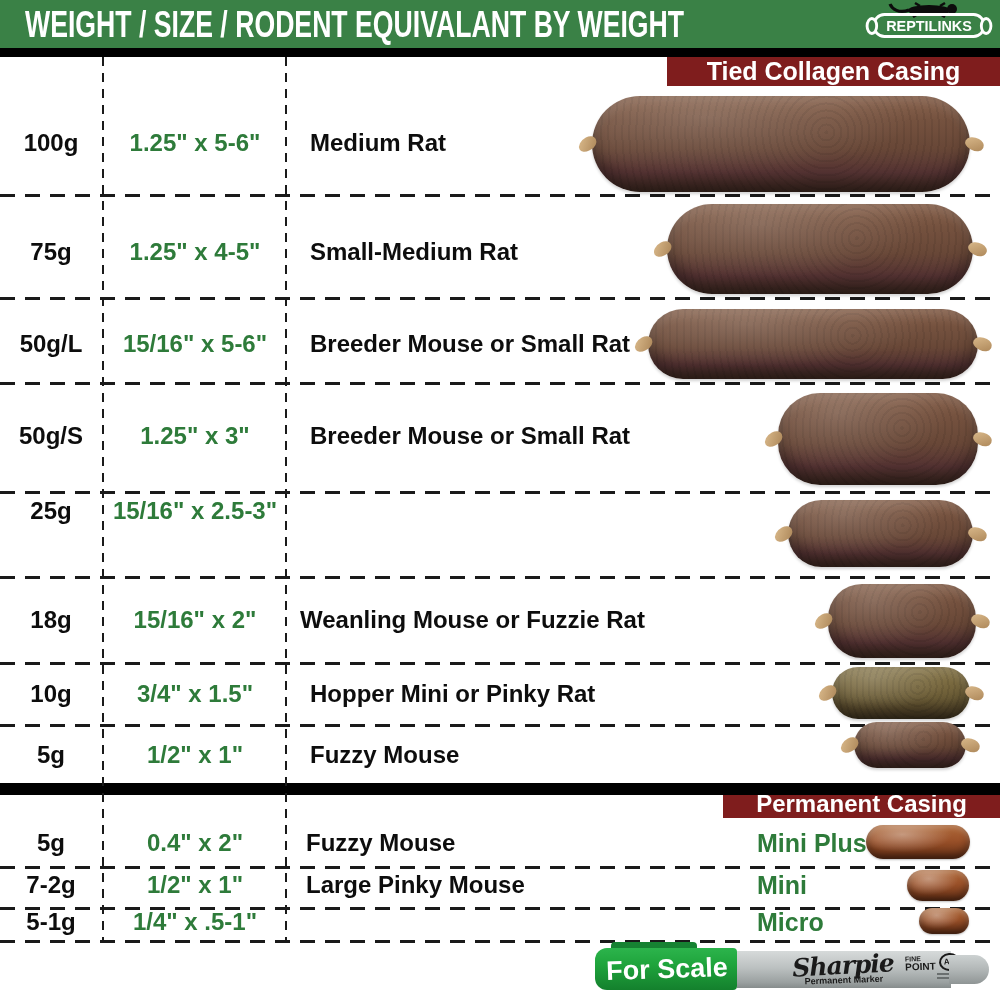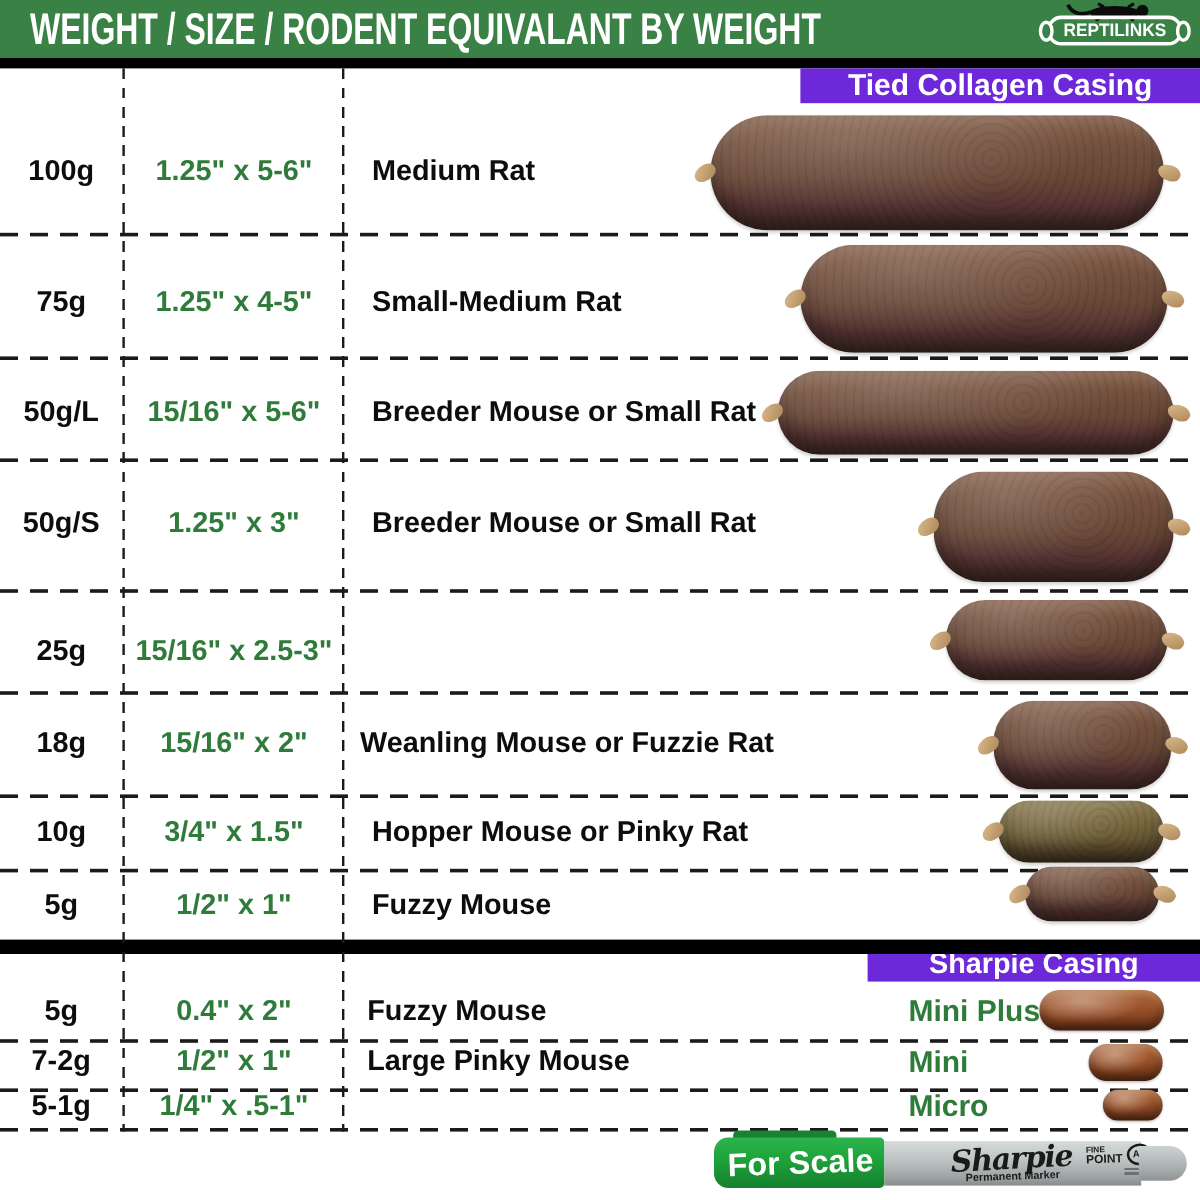--- a/index.html
+++ b/index.html
@@ -27,21 +27,21 @@
     letter-spacing:0px;transform:scaleX(.96);background:transparent;
   }
   .logo-box::before,.logo-box::after{
     content:"";position:absolute;top:50%;width:7px;height:12px;background:#3a8146;
     border:3px solid #ffffff;border-radius:50%;transform:translateY(-50%);
   }
   .logo-box::before{left:-10px;}
   .logo-box::after{right:-10px;}
   
   .banner{
-    position:absolute;background:#6d28d9;color:#ffffff;font-weight:bold;
+    position:absolute;background:#7f1d1d;color:#ffffff;font-weight:bold;
     text-align:center;
   }
   .banner.collagen{left:667px;top:57px;width:333px;height:29px;line-height:29px;font-size:25px;}
   .banner.alginate{left:723px;top:790px;width:277px;height:28px;line-height:28px;font-size:24px;}
   .black-bar{position:absolute;left:0;top:783px;width:1000px;height:12px;background:#000000;}
   
   .vline{
     position:absolute;top:57px;width:2px;height:886px;
     background:repeating-linear-gradient(180deg,#1a1a1a 0 9px,transparent 9px 16px);
   }
@@ -137,21 +137,21 @@
         <circle cx="70" cy="8" r="5" fill="#0c0c0c"></circle>
         <path d="M27 9 C17 13 10 8 8 3" stroke="#0c0c0c" stroke-width="3.2" fill="none"></path>
         <path d="M36 13 l-5 3 M58 13 l5 3 M38 5 l-5 -3 M58 5 l5 -3" stroke="#0c0c0c" stroke-width="2.6" fill="none"></path>
       </svg>
       <div class="logo-box">REPTILINKS</div>
     </div>
   </div>
   <div class="black-strip"></div>
 
   <div class="banner collagen">Tied Collagen Casing</div>
-  <div class="banner alginate">Sharpie Casing</div>
+  <div class="banner alginate">Permanent Casing</div>
   <div class="black-bar"></div>
 
   <div class="vline" style="left:102px"></div>
   <div class="vline" style="left:285px"></div>
   <div class="hsep" style="top:194px"></div>
   <div class="hsep" style="top:297px"></div>
   <div class="hsep" style="top:382px"></div>
   <div class="hsep" style="top:491px"></div>
   <div class="hsep" style="top:576px"></div>
   <div class="hsep" style="top:662px"></div>
@@ -173,33 +173,33 @@
   <div class="row" style="top:326px">
     <span class="cell-w">50g/L</span>
     <span class="cell-s">15/16" x 5-6"</span>
     <span class="cell-r">Breeder Mouse or Small Rat</span>
   </div>
   <div class="row" style="top:418px">
     <span class="cell-w">50g/S</span>
     <span class="cell-s">1.25" x 3"</span>
     <span class="cell-r">Breeder Mouse or Small Rat</span>
   </div>
-  <div class="row" style="top:525px">
+  <div class="row" style="top:493px">
     <span class="cell-w">25g</span>
     <span class="cell-s">15/16" x 2.5-3"</span>
   </div>
   <div class="row" style="top:602px">
     <span class="cell-w">18g</span>
     <span class="cell-s">15/16" x 2"</span>
     <span class="cell-r" style="left:300px">Weanling Mouse or Fuzzie Rat</span>
   </div>
   <div class="row" style="top:676px">
     <span class="cell-w">10g</span>
     <span class="cell-s">3/4" x 1.5"</span>
-    <span class="cell-r">Hopper Mouse or Pinky Rat</span>
+    <span class="cell-r">Hopper Mini or Pinky Rat</span>
   </div>
   <div class="row" style="top:737px">
     <span class="cell-w">5g</span>
     <span class="cell-s">1/2" x 1"</span>
     <span class="cell-r">Fuzzy Mouse</span>
   </div>
 
   <div class="row" style="top:825px">
     <span class="cell-w">5g</span>
     <span class="cell-s">0.4" x 2"</span>

